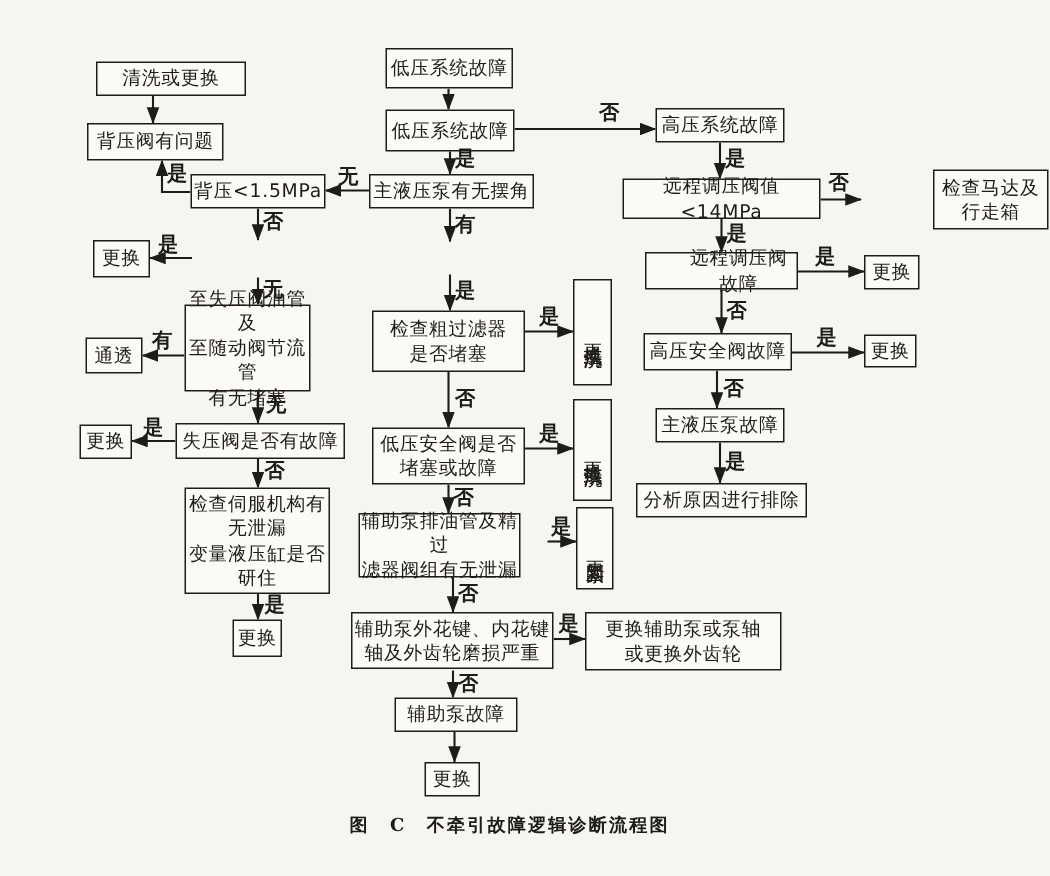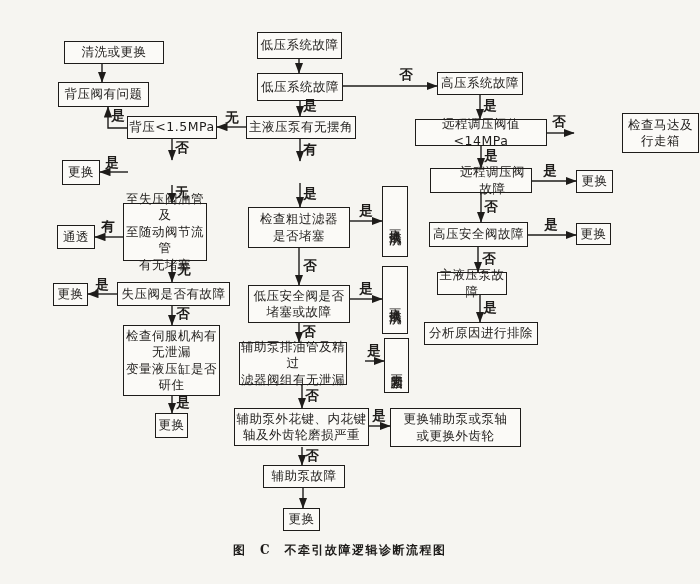--- a/index.html
+++ b/index.html
@@ -143,21 +143,21 @@
     <div class="node" style="left: 390px; top: 408px; width: 131px; height: 39px;">更换辅助泵或泵轴
 或更换外齿轮</div>
     <div class="node" style="left: 437px; top: 72px; width: 86px; height: 23px;">高压系统故障</div>
     <div class="node" style="left: 415px; top: 119px; width: 132px; height: 27px;">远程调压阀值&lt;14MPa</div>
     <div class="node" style="left: 574px; top: 113px; width: 77px; height: 40px; margin-left: 48px;">检查马达及
 行走箱</div>
     <div class="node" style="left: 430px; top: 168px; width: 102px; height: 25px; padding-left: 23px;">远程调压阀故障</div>
     <div class="node" style="left: 576px; top: 170px; width: 37px; height: 23px;">更换</div>
     <div class="node" style="left: 429px; top: 222px; width: 99px; height: 25px;">高压安全阀故障</div>
     <div class="node" style="left: 576px; top: 223px; width: 35px; height: 22px;">更换</div>
-    <div class="node" style="left: 437px; top: 272px; width: 70px; height: 23px;">主液压泵故障</div>
+    <div class="node" style="left: 437px; top: 272px; width: 86px; height: 23px;">主液压泵故障</div>
     <div class="node" style="left: 424px; top: 322px; width: 114px; height: 23px;">分析原因进行排除</div>
     <span class="elabel" style="left: 118px; top: 116px;">是</span>
     <span class="elabel" style="left: 182px; top: 148px;">否</span>
     <span class="elabel" style="left: 112px; top: 163px;">是</span>
     <span class="elabel" style="left: 182px; top: 193px;">无</span>
     <span class="elabel" style="left: 108px; top: 227px;">有</span>
     <span class="elabel" style="left: 184px; top: 270px;">无</span>
     <span class="elabel" style="left: 102px; top: 285px;">是</span>
     <span class="elabel" style="left: 183px; top: 314px;">否</span>
     <span class="elabel" style="left: 183px; top: 403px;">是</span>

